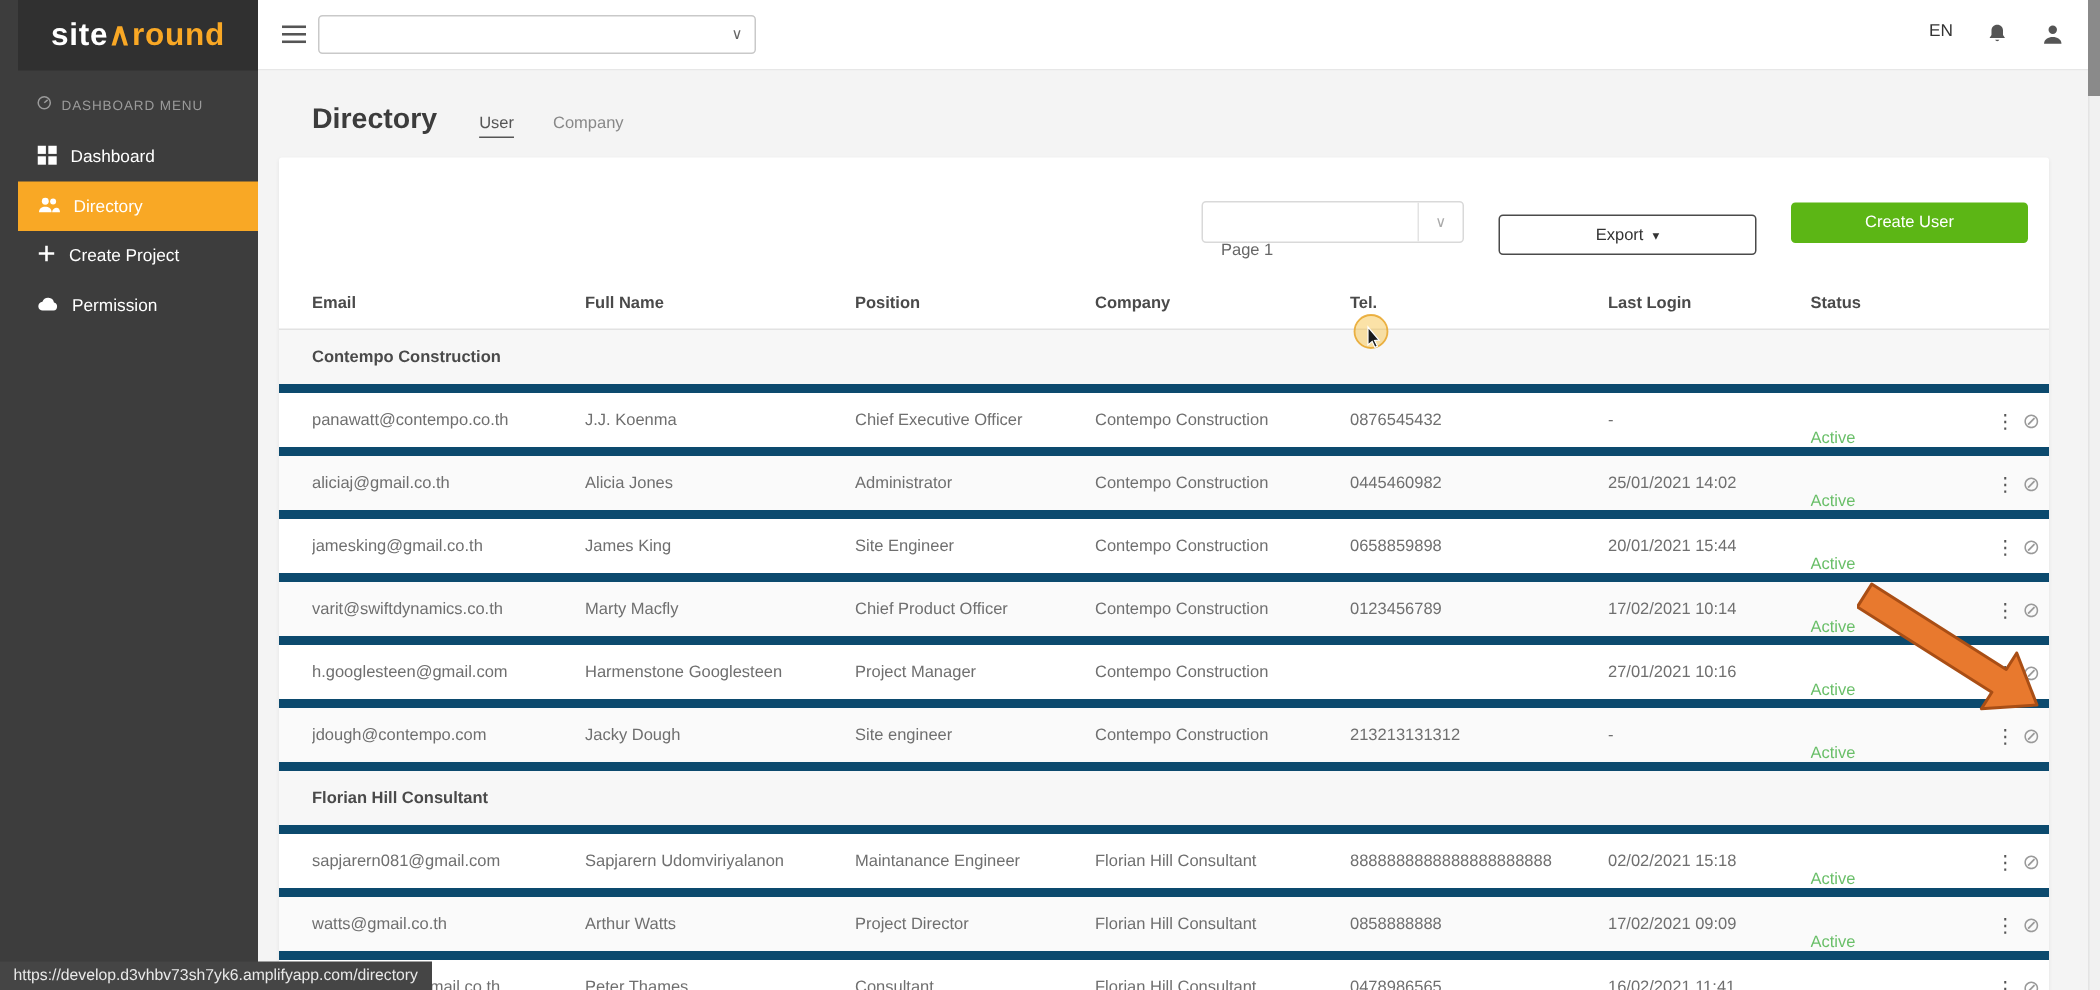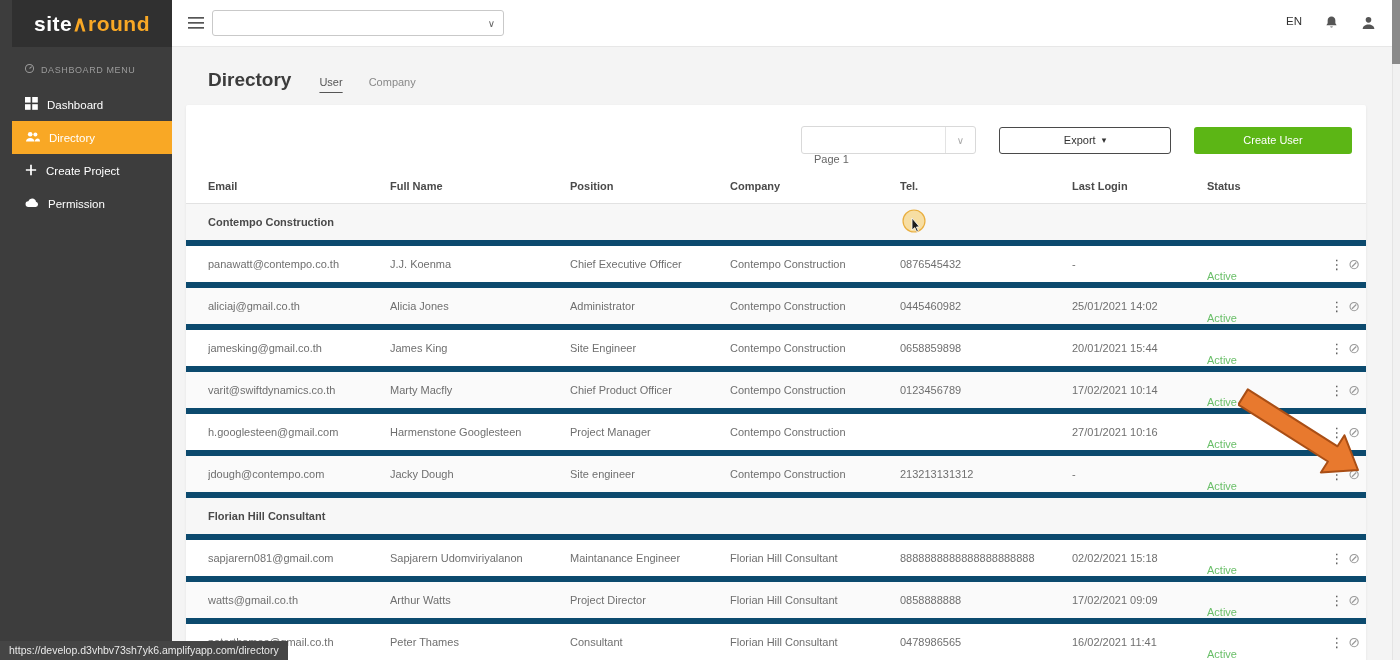--- a/index.html
+++ b/index.html
@@ -39,21 +39,21 @@
   
   .card { margin-left:14px; width:1180px; background:#fff; border-radius:2px;
           box-shadow:0 1px 3px rgba(0,0,0,.07); min-height:560px; }
   .toolbar { display:flex; justify-content:flex-end; align-items:center; gap:23px; padding:21px 14px 14px 0; }
   .page-select { width:175px; height:28px; border:1px solid #d9d9d9; border-radius:3px;
                  display:flex; align-items:center; font-size:11px; color:#666; cursor:pointer; background:#fff; }
   .page-select .val { padding-left:12px; flex:1;margin-top:38px; }
   .page-select .chev { width:30px; align-self:stretch; border-left:1px solid #e3e3e3;
                        display:flex; align-items:center; justify-content:center; color:#aaa; font-size:10px; }
   .export-btn { width:172px; height:27px; border:1px solid #4a4a4a; border-radius:3px; background:#fff;
-                font-size:11px; color:#333; display:flex; align-items:center; justify-content:center; gap:6px; cursor:pointer; }
+                font-size:11px; color:#333; display:flex; align-items:center; justify-content:center; gap:6px; cursor:pointer;margin-top:17px; }
   .export-btn .caret { font-size:9px; color:#333; }
   .create-btn { width:158px; height:27px; border:none; border-radius:3px; background:#5cb615; color:#fff;
                 font-size:11px; display:flex; align-items:center; justify-content:center; cursor:pointer; }
   
   .trow { display:grid; grid-template-columns:182px 180px 160px 170px 172px 135px 123px 1fr;
           align-items:center; min-height:42px; padding-left:22px; padding-right:6px;
           border-bottom:6px solid #0c4a6e; font-size:11px; color:#6f6f6f; }
   .thead { min-height:36px; color:#4a4a4a; font-weight:700; border-bottom:1px solid #e2e2e2; }
   .group-row { background:#f7f7f7; color:#4a4a4a; font-weight:700; }
   .data-row.alt { background:#fafafa; }

